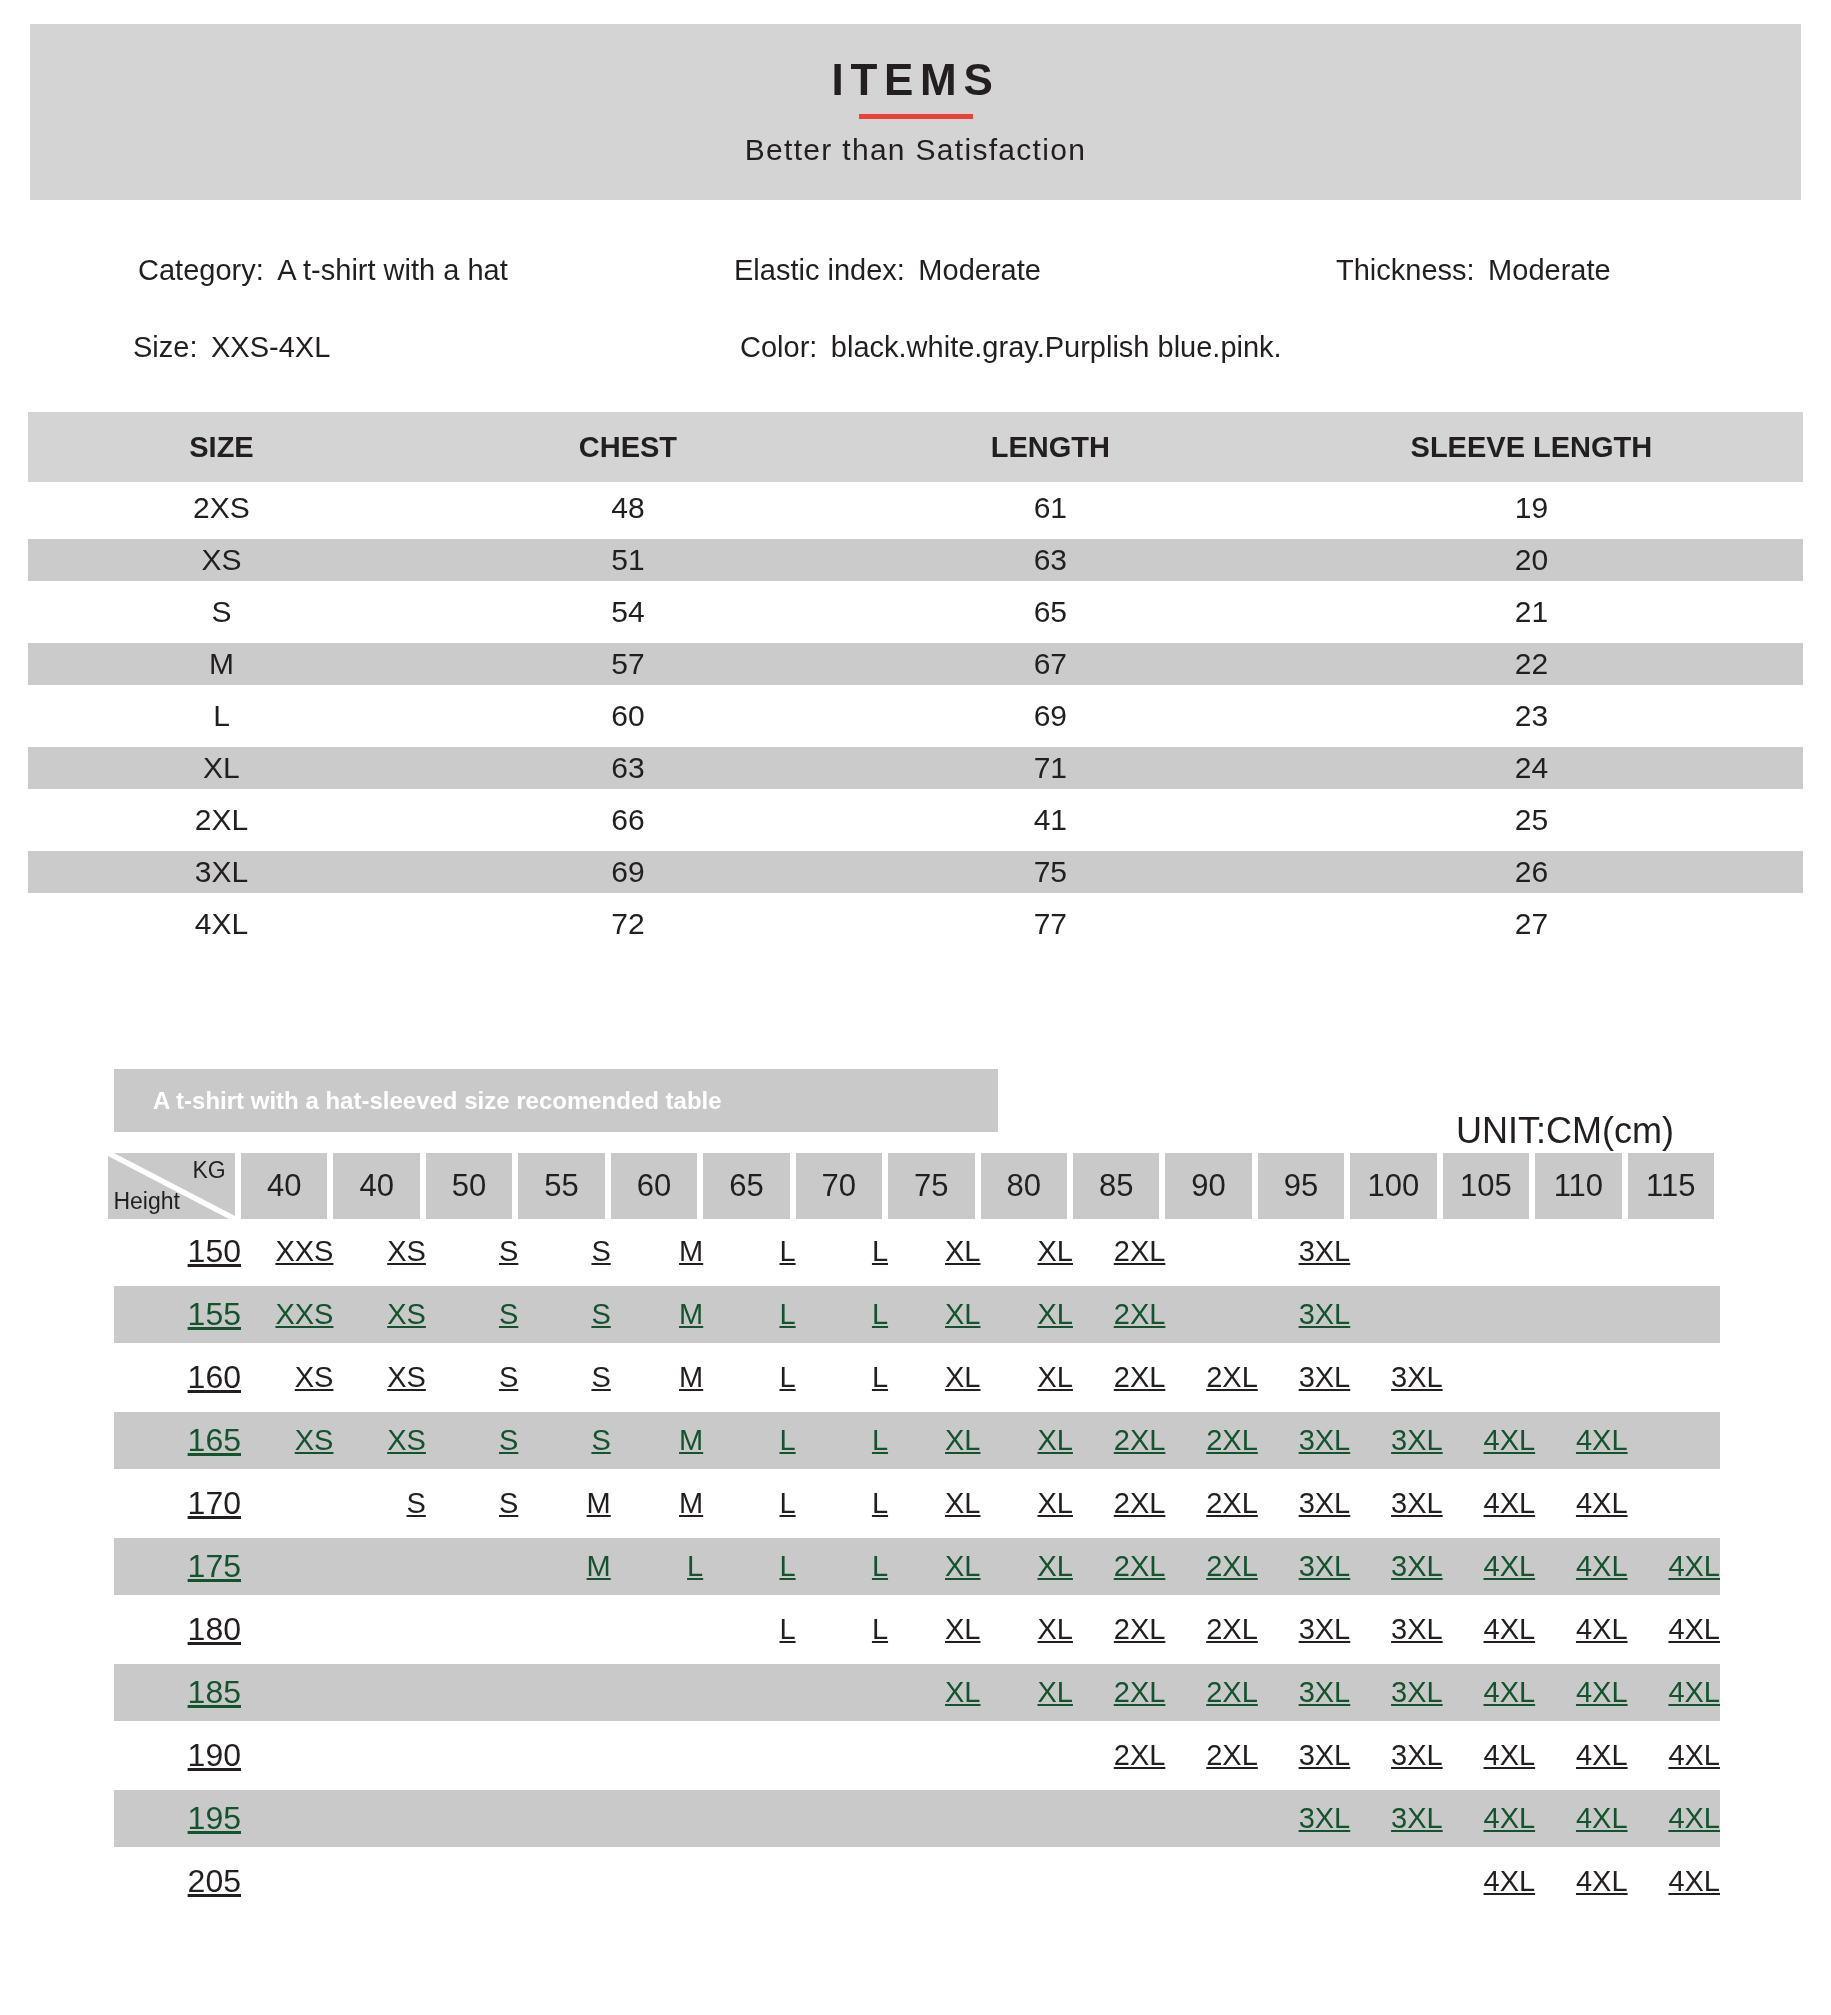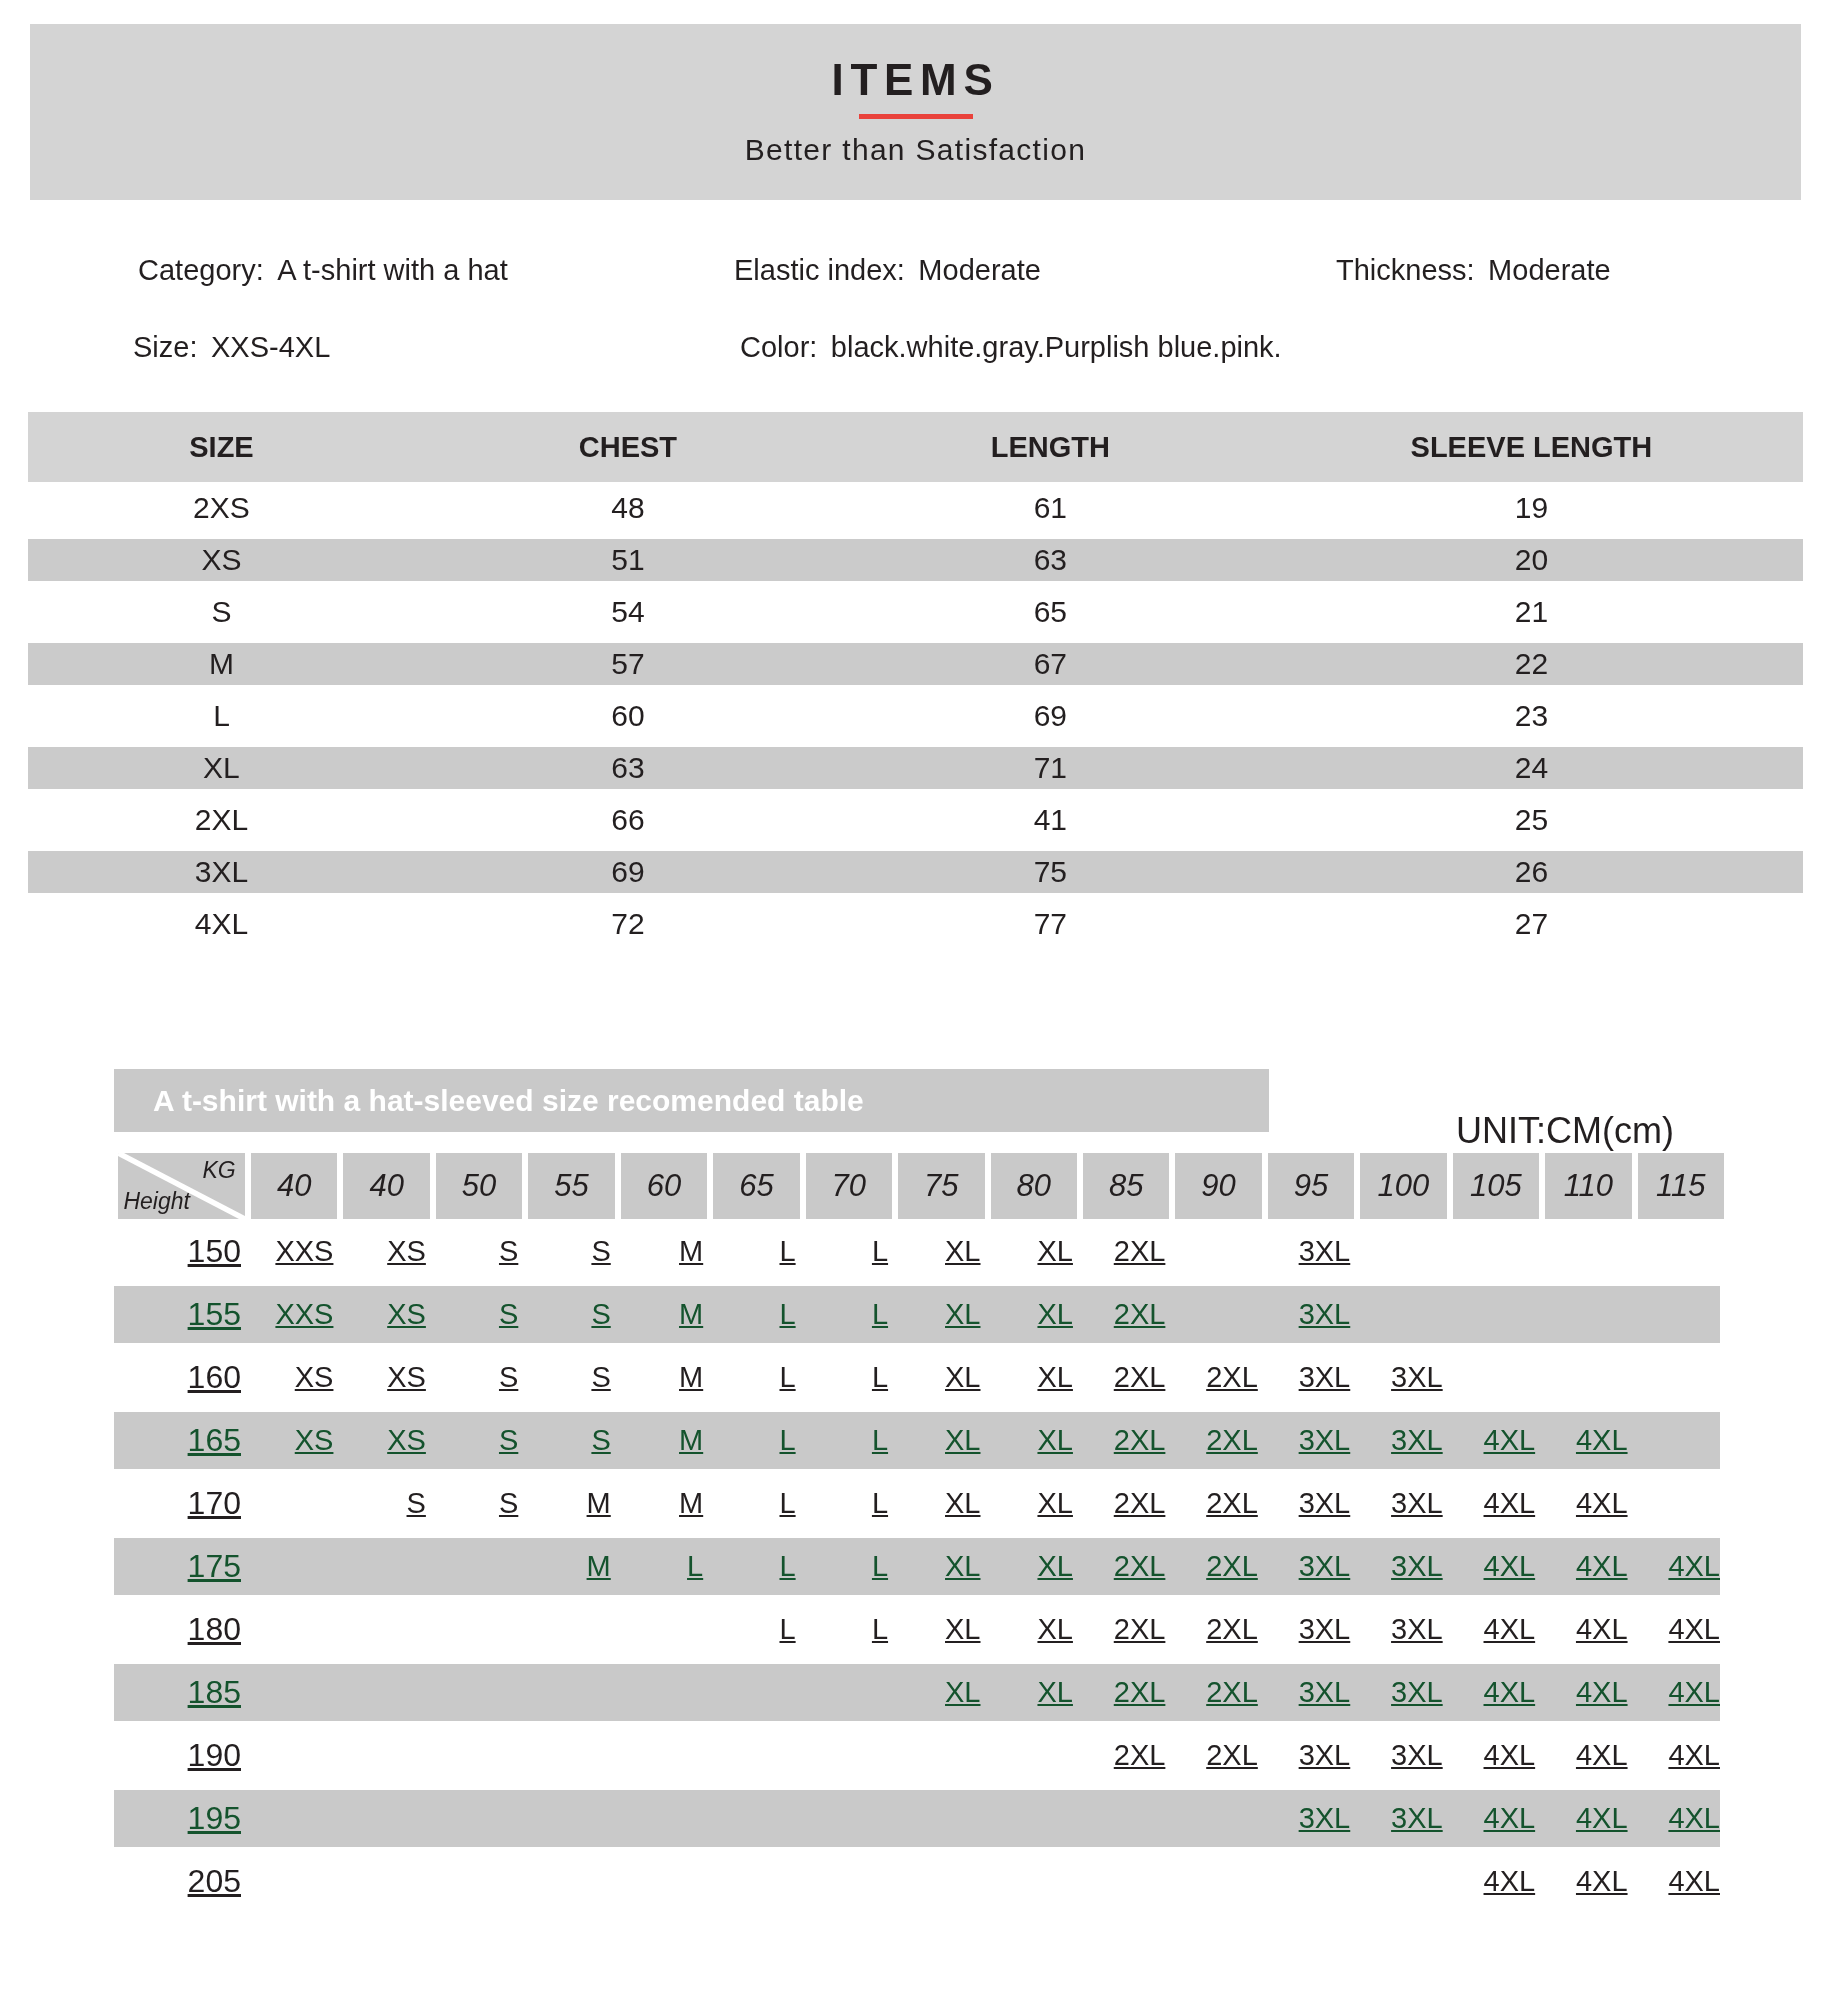--- a/index.html
+++ b/index.html
@@ -26,27 +26,27 @@
   .t1-grid{display:grid;grid-template-columns:21.8% 24% 23.6% 30.6%;}
   .t1-header{height:70px;background:#d4d4d4;align-items:center;text-align:center;
              font-weight:700;font-size:29px;}
   .t1-header .shcell{line-height:70px;}
   .srow{height:52px;align-items:center;text-align:center;font-size:30px;}
   .srow .scell{line-height:52px;}
   .srow.striped{background:linear-gradient(180deg,rgba(255,255,255,0) 0 10%,
                 #cbcbcb 10% 90%,rgba(255,255,255,0) 90% 100%);}
 
   
-  .t2-titlebar{position:absolute;left:114px;top:1069px;width:1155px;height:63px;background:#c9c9c9;
-               box-sizing:border-box;padding-left:39px;color:#ffffff;font-weight:700;font-size:30px;
+  .t2-titlebar{position:absolute;left:114px;top:1069px;width:884px;height:63px;background:#c9c9c9;
+               box-sizing:border-box;padding-left:39px;color:#ffffff;font-weight:700;font-size:24px;
                line-height:63px;white-space:nowrap;}
   .t2-unit{position:absolute;left:1456px;top:1110px;font-size:36px;}
 
-  .t2-head{position:absolute;left:118px;top:1153px;width:1606px;height:66px;
-           display:grid;grid-template-columns:127px repeat(16,1fr);column-gap:6px;font-style:italic;}
+  .t2-head{position:absolute;left:108px;top:1153px;width:1606px;height:66px;
+           display:grid;grid-template-columns:127px repeat(16,1fr);column-gap:6px;}
   .t2-head .hcell{background:#c9c9c9;display:flex;align-items:center;justify-content:center;font-size:31px;}
   .corner{position:relative;background:#c9c9c9;}
   .corner .kg{position:absolute;top:4px;right:9.4px;font-size:23px;}
   .corner .ht{position:absolute;bottom:4px;left:5.4px;font-size:23px;}
   .corner svg{position:absolute;left:0;top:0;width:100%;height:100%;display:block;}
 
   .t2-rows{position:absolute;left:114px;top:1220px;width:1606px;}
   .frow{display:grid;grid-template-columns:127px repeat(16,1fr);column-gap:6px;height:63px;
         align-items:center;text-align:right;font-size:29px;text-decoration:underline;}
   .frow .fheight{font-size:32px;}

